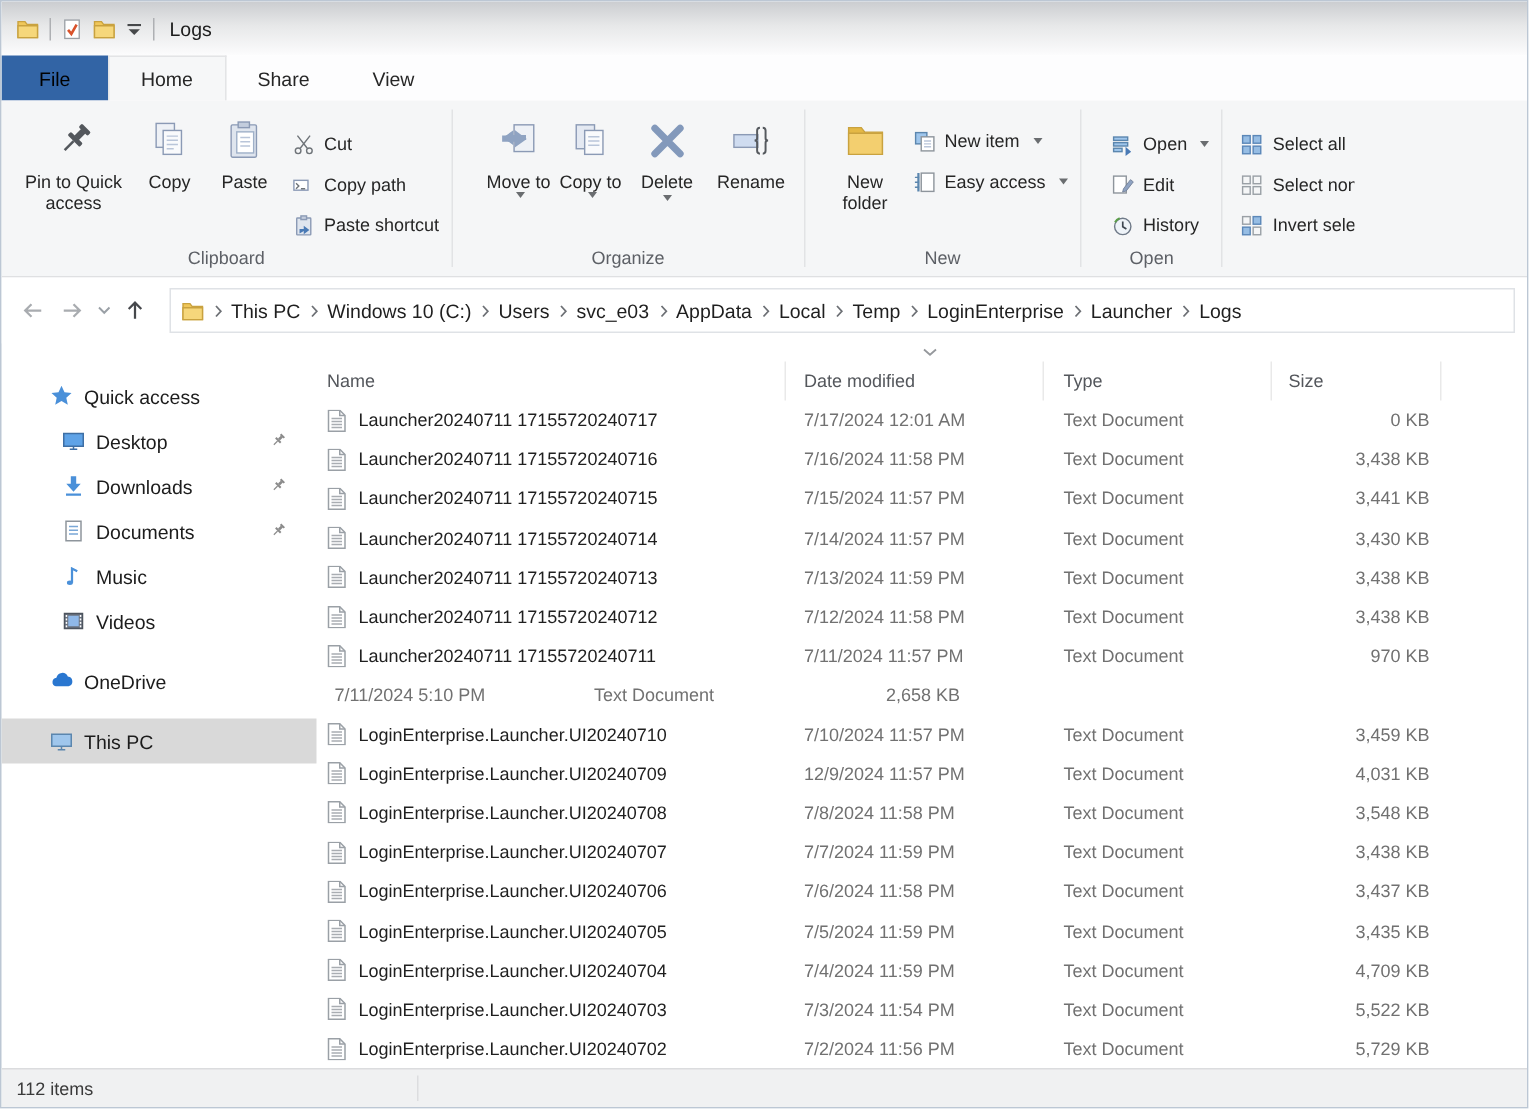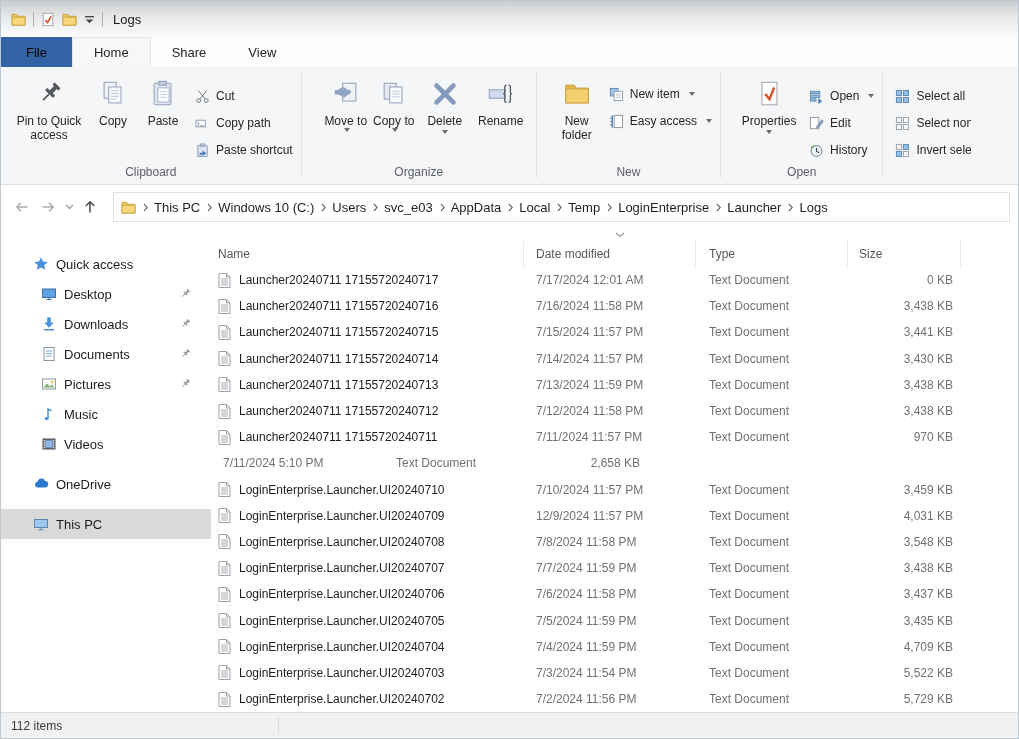--- a/index.html
+++ b/index.html
@@ -290,30 +290,20 @@
           </div>
         </div>
       </div>
       <div class="rgroup-label">New</div>
     </div>
 
     <div class="rsep"></div>
 
     <div class="rgroup">
       <div class="rgroup-content" style="padding-left:12px;">
-        <div class="bigbtn w68">
-          <span class="icon32">
-              <svg width="30" height="30" viewBox="0 0 32 32">
-                <rect x="8.5" y="3.5" width="16" height="24" fill="#fff" stroke="#9aa0a6"></rect>
-                <path d="M12 16l4.5 5.5L21.5 9" stroke="#d9532c" stroke-width="2.6" fill="none"></path>
-              </svg>
-            </span>
-          <span>Properties</span>
-          <span class="dd dd-below"></span>
-        </div>
         <div class="smallstack">
           <div class="smallbtn">
             <span>
                 <svg width="15" height="15" viewBox="0 0 16 16">
                   <g fill="#9fc6ec" stroke="#5b86ae">
                     <rect x="1.5" y="2.5" width="10" height="2.4"></rect>
                     <rect x="1.5" y="6.5" width="10" height="2.4"></rect>
                     <rect x="1.5" y="10.5" width="6" height="2.4"></rect>
                   </g>
                   <path d="M10 9.5l4 3.5-4 3z" fill="#4a7ab5"></path>
@@ -585,40 +575,20 @@
                 <rect x="4.2" y="1.8" width="1.6" height="2.6"></rect>
                 <rect x="2.9" y="4.4" width="4.2" height="1.2"></rect>
                 <rect x="4.7" y="5.6" width="0.7" height="3.2"></rect>
               </g>
             </svg>
           </span>
       </div>
       <div class="snav-item lvl1">
         <span>
             <svg width="16" height="16" viewBox="0 0 16 16">
-              <rect x="1.5" y="3" width="13" height="10" fill="#fdfdfd" stroke="#8e959c"></rect>
-              <path d="M2.5 11.5l3.5-4 3 3 2-2 2.5 3z" fill="#7cb26a"></path>
-              <circle cx="11" cy="6" r="1.3" fill="#e8c559"></circle>
-            </svg>
-          </span>
-        <span>Pictures</span>
-        <span class="pin-ind">
-            <svg width="11" height="11" viewBox="0 0 10 10">
-              <g transform="rotate(45 5 5)" fill="#8b8b8b">
-                <rect x="3.4" y="0.8" width="3.2" height="1.2"></rect>
-                <rect x="4.2" y="1.8" width="1.6" height="2.6"></rect>
-                <rect x="2.9" y="4.4" width="4.2" height="1.2"></rect>
-                <rect x="4.7" y="5.6" width="0.7" height="3.2"></rect>
-              </g>
-            </svg>
-          </span>
-      </div>
-      <div class="snav-item lvl1">
-        <span>
-            <svg width="16" height="16" viewBox="0 0 16 16">
               <path d="M7 12.5V3l3.5 1.8" stroke="#4a90d9" stroke-width="1.5" fill="none"></path>
               <ellipse cx="5.6" cy="12.5" rx="2" ry="1.5" fill="#4a90d9"></ellipse>
             </svg>
           </span>
         <span>Music</span>
       </div>
       <div class="snav-item lvl1">
         <span>
             <svg width="16" height="16" viewBox="0 0 16 16">
               <rect x="2" y="3" width="12" height="10" fill="#6b7380" stroke="#4d545e"></rect>

